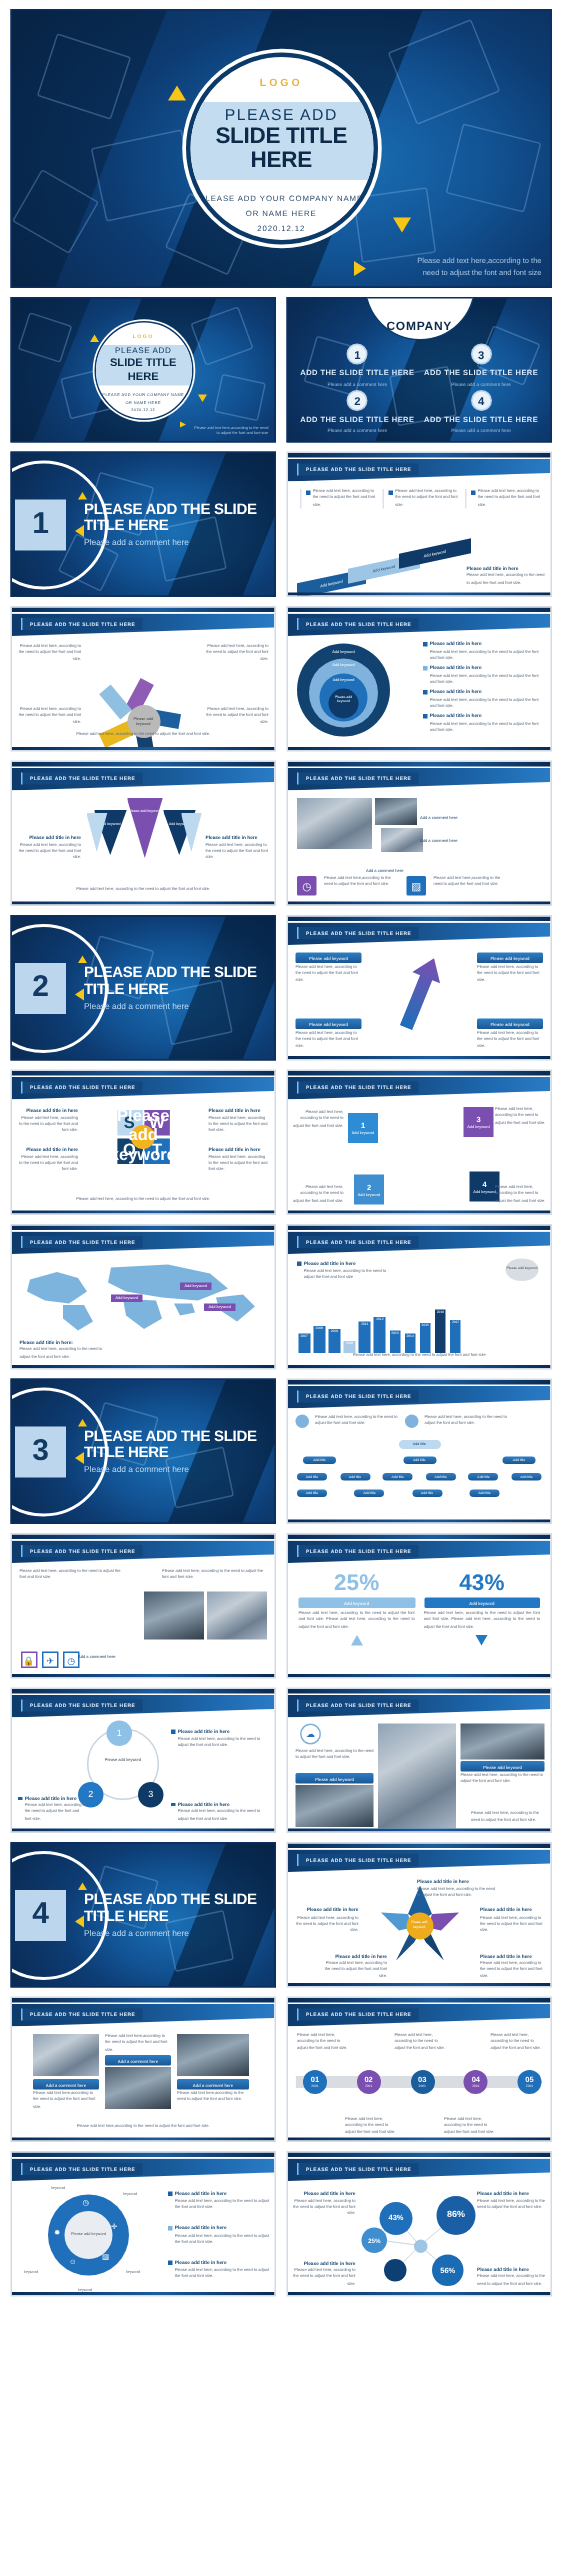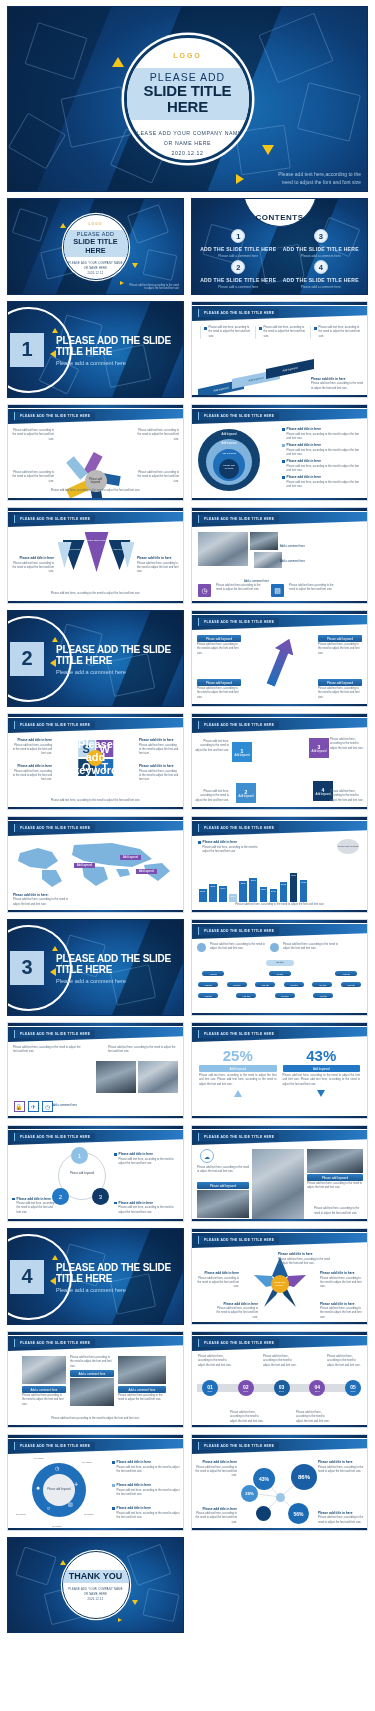--- a/index.html
+++ b/index.html
@@ -248,21 +248,21 @@
     </div>
 
     <div class="slide half dark">
       <div class="bg-dark">
           <div class="band" style="left:44%"></div>
         <div class="poly" style="left:8%;top:30%;width:36px;height:32px;transform:rotate(16deg)"></div>
         <div class="poly" style="left:40%;top:50%;width:40px;height:34px;transform:rotate(-10deg)"></div>
         <div class="poly" style="left:74%;top:24%;width:34px;height:30px;transform:rotate(22deg)"></div>
       </div>
       <div class="contents-arc">
-        <span>CONTENTS</span>
+        <span>COMPANY</span>
       </div>
       <div class="toc-grid">
         <div class="toc-item">
           <div class="toc-num">1</div>
           <div class="toc-t">ADD THE SLIDE TITLE HERE</div>
           <div class="toc-s">Please add a comment here</div>
         </div>
         <div class="toc-item">
           <div class="toc-num">3</div>
           <div class="toc-t">ADD THE SLIDE TITLE HERE</div>
@@ -1081,38 +1081,17 @@
         <div class="abs" style="right:3px;bottom:5px;width:46px;">
             <div class="ph-t">Please add title in here</div>
             <div class="ph">Please add text here, according to the need to adjust the font and font size.</div>
           </div>
       </div>
       <div class="botline"></div>
     </div>
   </div>
 
   <div class="row">
-    <div class="slide half dark" style="height:96px">
-      <div class="bg-dark">
-        <div class="poly" style="left:6%;top:14%;width:34px;height:30px;transform:rotate(18deg)"></div>
-        <div class="poly" style="left:22%;top:54%;width:38px;height:32px;transform:rotate(-14deg)"></div>
-        <div class="poly" style="left:70%;top:12%;width:36px;height:32px;transform:rotate(-20deg)"></div>
-        <div class="poly" style="left:78%;top:56%;width:32px;height:28px;transform:rotate(12deg)"></div>
-      </div>
-      <div class="tri up abs" style="left:52px;top:22px;border-left-width:3px;border-right-width:3px;border-bottom-width:5px"></div>
-      <div class="tri down abs" style="left:124px;top:62px;border-left-width:3px;border-right-width:3px;border-top-width:5px"></div>
-      <div class="tri right abs" style="left:110px;top:80px;border-top-width:2.5px;border-bottom-width:2.5px;border-left-width:4px"></div>
-      <div class="mini-circle" style="width:68px;height:68px;">
-        <div class="b" style="margin-top:18px;">
-          <div class="m" style="font-size:9px">THANK YOU</div>
-        </div>
-        <div class="f" style="margin-top:5px">
-          <div>PLEASE ADD YOUR COMPANY NAME</div>
-          <div>OR NAME HERE</div>
-          <div>2020.12.12</div>
-        </div>
-      </div>
-    </div>
     <div style="width:177px"></div>
   </div>
 
 
 </div>
 
 </body></html>

